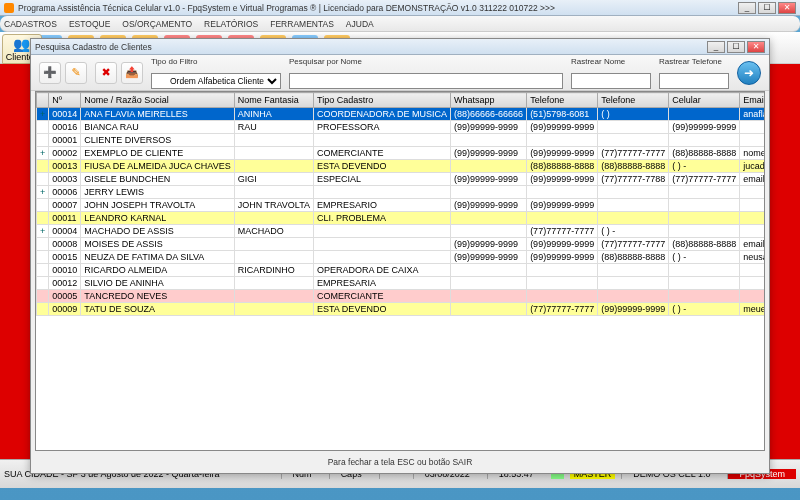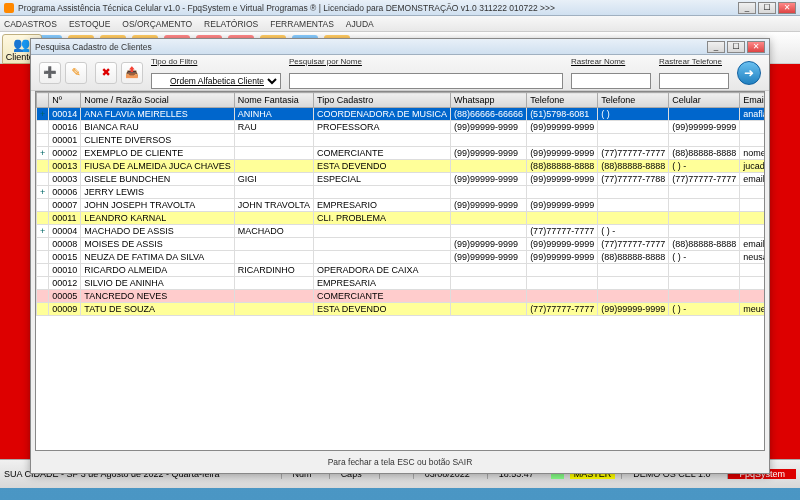--- a/index.html
+++ b/index.html
@@ -3,34 +3,34 @@
 <meta charset="utf-8">
 <style>
 * { box-sizing: border-box; margin: 0; padding: 0; font-family: Tahoma, Arial, sans-serif; font-size: 9px; }
 body { background: linear-gradient(#5aa6d4, #4a96c4); width: 800px; height: 500px; overflow: hidden; position: relative; }
 .titlebar { height: 16px; background: linear-gradient(#e8f0f8, #d0e0f0); display: flex; align-items: center; padding: 0 4px; border-bottom: 1px solid #a0b0c0; }
 .titlebar-icon { width: 10px; height: 10px; background: #ff8800; border-radius: 2px; margin-right: 4px; }
 .titlebar-text { flex: 1; font-size: 8.5px; color: #333; }
 .win-controls { display: flex; gap: 2px; }
 .win-btn { width: 18px; height: 12px; background: linear-gradient(#f0f0f0, #d8d8d8); border: 1px solid #888; font-size: 8px; display: flex; align-items: center; justify-content: center; cursor: pointer; }
 .win-btn.close { background: linear-gradient(#f88, #d44); color: #fff; }
-.menubar { height: 16px; background: linear-gradient(#f8f8f8, #e8e8e8); display: flex; align-items: center; padding: 0 4px; gap: 12px; border-bottom: 1px solid #ccc; }
+.menubar { height: 16px; background: linear-gradient(#f8f8f8, #e8e8e8); display: flex; align-items: center; padding: 0 4px; gap: 12px; border-bottom: 1px solid #ccc; border-radius: 7px; }
 .menubar span { font-size: 8.5px; color: #333; cursor: pointer; }
 .toolbar-main { height: 32px; background: linear-gradient(#fff, #e8e8e8); display: flex; align-items: center; padding: 0 4px; gap: 6px; border-bottom: 1px solid #ccc; }
 .tool-icon { width: 26px; height: 26px; border-radius: 3px; display: flex; align-items: center; justify-content: center; cursor: pointer; }
 .red-bg { position: absolute; top: 64px; left: 0; right: 0; bottom: 14px; background: #d00; }
 .clientes-tab { position: absolute; top: 34px; left: 2px; width: 40px; height: 30px; background: linear-gradient(#fff8e0, #f0e8c0); border: 1px solid #c0b080; border-radius: 3px 3px 0 0; display: flex; flex-direction: column; align-items: center; justify-content: center; font-size: 7px; z-index: 5; }
 .modal { position: absolute; top: 38px; left: 30px; right: 30px; bottom: 26px; background: #f0f0f0; border: 1px solid #888; box-shadow: 0 2px 8px rgba(0,0,0,0.3); display: flex; flex-direction: column; z-index: 10; }
 .modal-title { height: 16px; background: linear-gradient(#e8f0f8, #d0e0f0); display: flex; align-items: center; padding: 0 4px; border-bottom: 1px solid #a0b0c0; }
 .modal-title-text { flex: 1; font-size: 8.5px; color: #333; }
 .modal-controls { display: flex; gap: 2px; }
 .modal-toolbar { height: 36px; background: linear-gradient(#f8f8f8, #e8e8e8); display: flex; align-items: center; padding: 4px 8px; gap: 8px; border-bottom: 1px solid #ccc; }
 .tb-group { display: flex; gap: 4px; }
 .tb-btn { width: 22px; height: 22px; border: 1px solid #ccc; border-radius: 3px; background: linear-gradient(#fff, #f0f0f0); display: flex; align-items: center; justify-content: center; cursor: pointer; font-size: 11px; }
-.filter-sec { display: flex; flex-direction: column; gap: 7px; text-decoration: underline; }
+.filter-sec { display: flex; flex-direction: column; gap: 7px; }
 .filter-label { font-size: 8px; color: #333; }
 .filter-select { width: 130px; height: 16px; font-size: 8.5px; border: 1px solid #888; background: #fff; text-align: right; }
 .filter-input { height: 16px; font-size: 8.5px; border: 1px solid #888; background: #fff; padding: 0 2px; }
 .go-btn { width: 24px; height: 24px; border-radius: 12px; background: linear-gradient(#6ac0f0, #2080c0); border: 1px solid #1060a0; display: flex; align-items: center; justify-content: center; color: #fff; font-size: 12px; cursor: pointer; }
 .table-wrap { flex: 1; overflow: auto; background: #fff; border: 1px solid #888; margin: 0 4px; }
 table { width: 100%; border-collapse: collapse; font-size: 8px; }
 thead th { background: linear-gradient(#f0f0f0, #d8d8d8); border: 1px solid #aaa; padding: 2px 3px; text-align: left; font-weight: normal; position: sticky; top: 0; }
 tbody td { border: 1px solid #ddd; padding: 1px 3px; white-space: nowrap; overflow: hidden; }
 tbody tr { background: #fff; }
 tbody tr.sel { background: #0066cc; color: #fff; }

